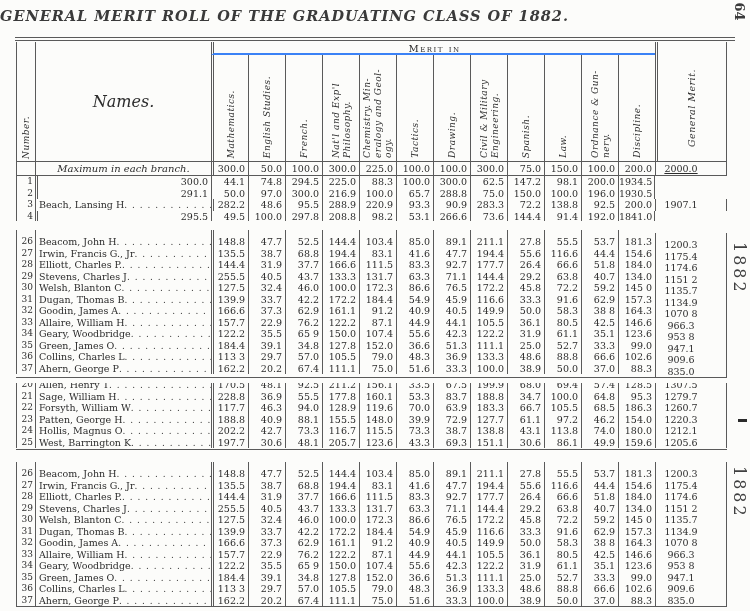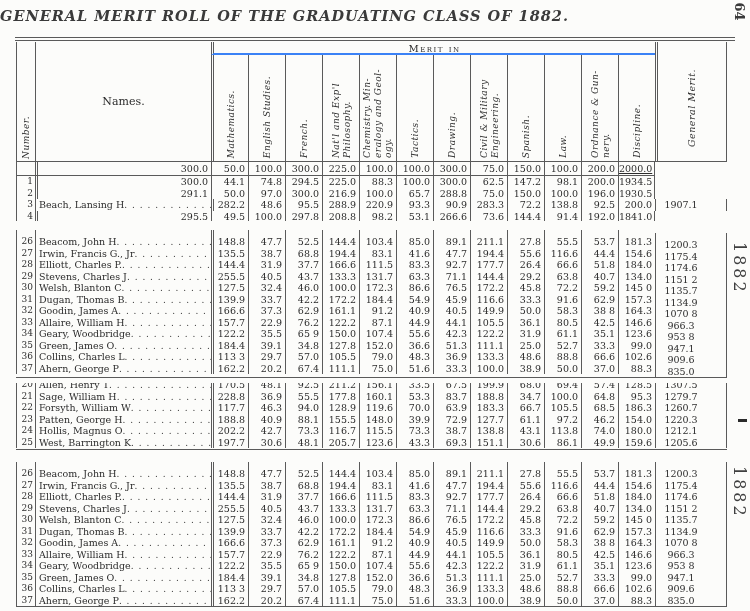--- a/index.html
+++ b/index.html
@@ -26,21 +26,21 @@
 
   .headgrid, .grid-row { display:grid; grid-template-columns:19px 176px repeat(12,37px) 72px; }
   .headgrid { grid-template-rows:13px 106px; }
 
   .cell, .h-num, .h-names, .h-meritin, .h-sub, .h-merit { border-left:1px solid #5a5a5a; overflow:hidden; }
   .dbl { border-left:3px double #5a5a5a !important; }
   .cell.merit, .h-merit { border-right:1px solid #5a5a5a; }
 
   .h-num   { grid-column:1; grid-row:1/3; display:flex; align-items:flex-end; justify-content:center; padding-bottom:2px; }
   .h-names { grid-column:2; grid-row:1/3; display:flex; align-items:center; justify-content:center;
-             font-size:11px; }
+             font-style:italic; font-size:16px; }
   .h-meritin { grid-column:3/15; grid-row:1; border-left:3px double #5a5a5a; border-bottom:2px solid #3b82f6;
                text-align:center; font-variant:small-caps; font-size:10px; letter-spacing:1.5px; line-height:13px; }
   .h-sub   { grid-row:2; display:flex; align-items:flex-end; justify-content:center; padding-bottom:3px; }
   .h-merit { grid-column:15; grid-row:1/3; border-left:3px double #5a5a5a;
              display:flex; align-items:flex-end; justify-content:center; padding-bottom:14px; }
   .vlabel { writing-mode:vertical-rl; transform:rotate(180deg); font-style:italic;
             font-size:9px; line-height:10.5px; letter-spacing:0.5px; max-height:103px; color:#333; }
   .h-merit .vlabel { font-size:9.5px; max-height:118px; }
 
   .grid-row { height:11.5px; }
@@ -114,20 +114,21 @@
         </div>
         <div class="h-sub" style="grid-area: 2 / 13;">
           <div class="vlabel">Ordnance &amp; Gun-nery.</div>
         </div>
         <div class="h-sub" style="grid-area: 2 / 14;">
           <div class="vlabel">Discipline.</div>
         </div>
       </div>
     <div class="grid-row maxrow" id="maxrow">
         <div class="cell num"></div>
+        <div class="cell maxlabel">Maximum in each branch.</div>
         <div class="cell val dbl">300.0</div>
         <div class="cell val">50.0</div>
         <div class="cell val">100.0</div>
         <div class="cell val">300.0</div>
         <div class="cell val">225.0</div>
         <div class="cell val">100.0</div>
         <div class="cell val">100.0</div>
         <div class="cell val">300.0</div>
         <div class="cell val">75.0</div>
         <div class="cell val">150.0</div>

